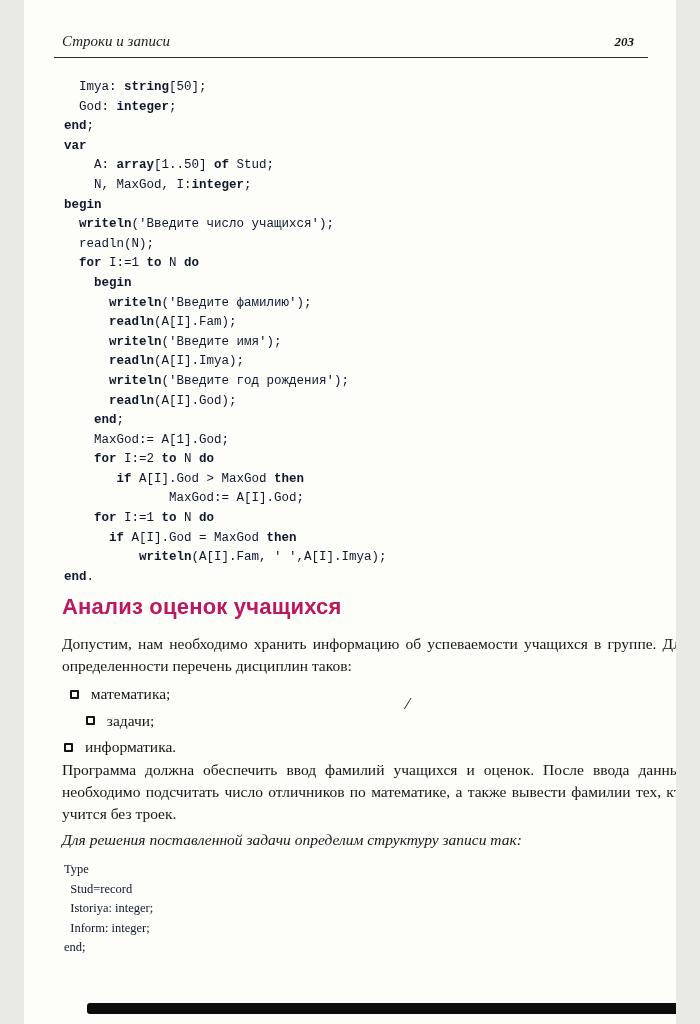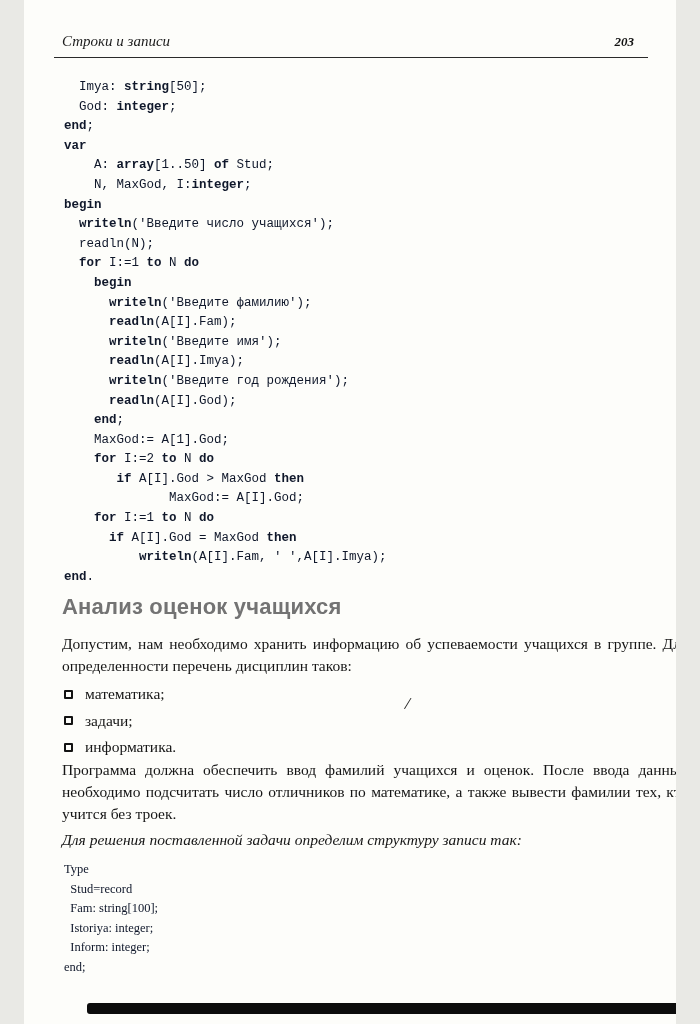--- a/index.html
+++ b/index.html
@@ -28,33 +28,33 @@
     font-family:"Liberation Mono","DejaVu Sans Mono",monospace;
     font-size:12.5px; line-height:19.6px;
     white-space:pre; color:#0f172a;
   }
   .code-1 { top:78px; }
   .code-2 { top:860px;font-family:Liberation Serif, serif; }
   .kw { font-weight:bold; }
   .section-heading {
     position:absolute; top:594px; left:38px;
     font-family:"Liberation Sans", sans-serif;
-    font-weight:bold; font-size:22px; letter-spacing:0.2px; color:#737373;
+    font-weight:bold; font-size:22px; letter-spacing:0.2px; color:#be185d;
   }
   .para {
     position:absolute; left:38px; width:626px;
     font-size:15.5px; line-height:21.8px; text-align:justify;
   }
   .para-1 { top:633px;font-family:Liberation Serif, serif; }
   .para-2 { top:759px; }
   .para-3 { top:829px;font-style:italic; }
   .bullet-list {
     position:absolute; top:681px; left:40px; list-style:none;
   }
-  .bullet-row { display:flex; align-items:center; height:26.5px; }
+  .bullet-row { display:flex; align-items:center; height:26.5px;justify-content:center; }
   .bullet-square {
     display:inline-block; width:9px; height:9px;
     border:2px solid #131313; border-radius:1px;
     margin-right:12px; flex:0 0 auto;
   }
   .bullet-label { font-size:15.5px; }
   .bottom-bar {
     position:absolute; left:63px; right:0; top:1003px; height:11px;
     background:#0c0c0c; border-radius:3px 0 0 3px;
   }
@@ -97,19 +97,19 @@
     <li class="bullet-row">
       <span class="bullet-square"></span>
       <span class="bullet-label">информатика.</span>
     </li>
   </ul>
 
   <p class="para para-2">Программа должна обеспечить ввод фамилий учащихся и оценок. После ввода данных необходимо подсчитать число отличников по математике, а также вывести фамилии тех, кто учится без троек.</p>
 
   <p class="para para-3">Для решения поставленной задачи определим структуру записи так:</p>
 
-  <pre class="code code-2"><div><span>Type</span></div><div><span>  Stud=record</span></div><div><span>  Fam: string[100];</span></div><div><span>  Istoriya: integer;</span></div><div><span>  Inform: integer;</span></div><div><span>end;</span></div></pre>
+  <pre class="code code-2"><div><span>Type</span></div><div><span>  Stud=record</span></div><div><span>  Istoriya: integer;</span></div><div><span>  Inform: integer;</span></div><div><span>end;</span></div></pre>
 
   <span class="scan-slash">/</span>
   <div class="edge-line"></div>
   <div class="bottom-bar"></div>
 
 </div>
 
 </body></html>

